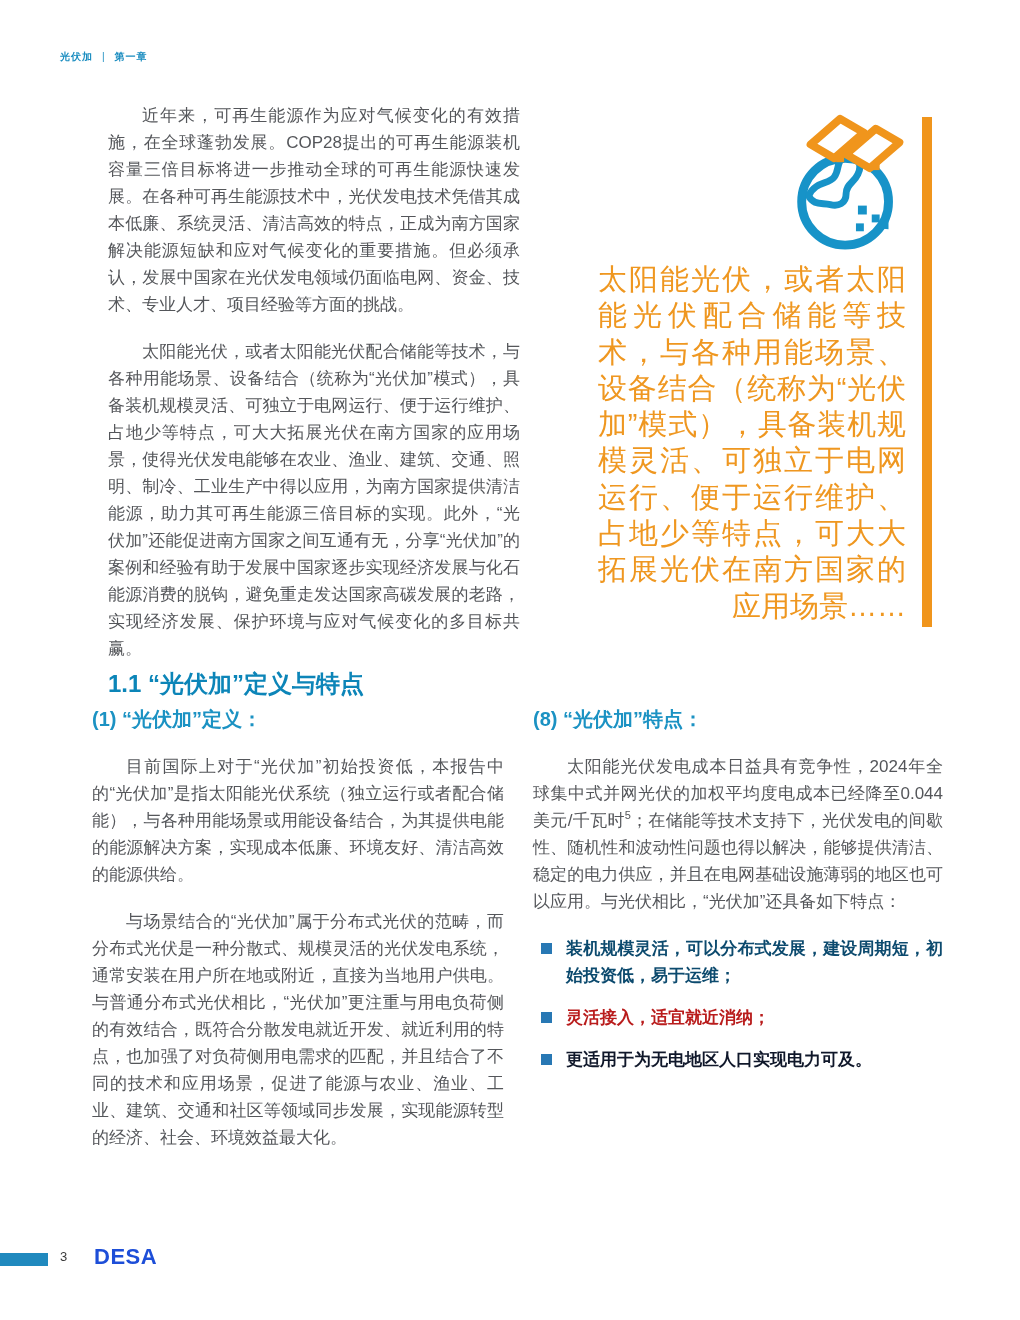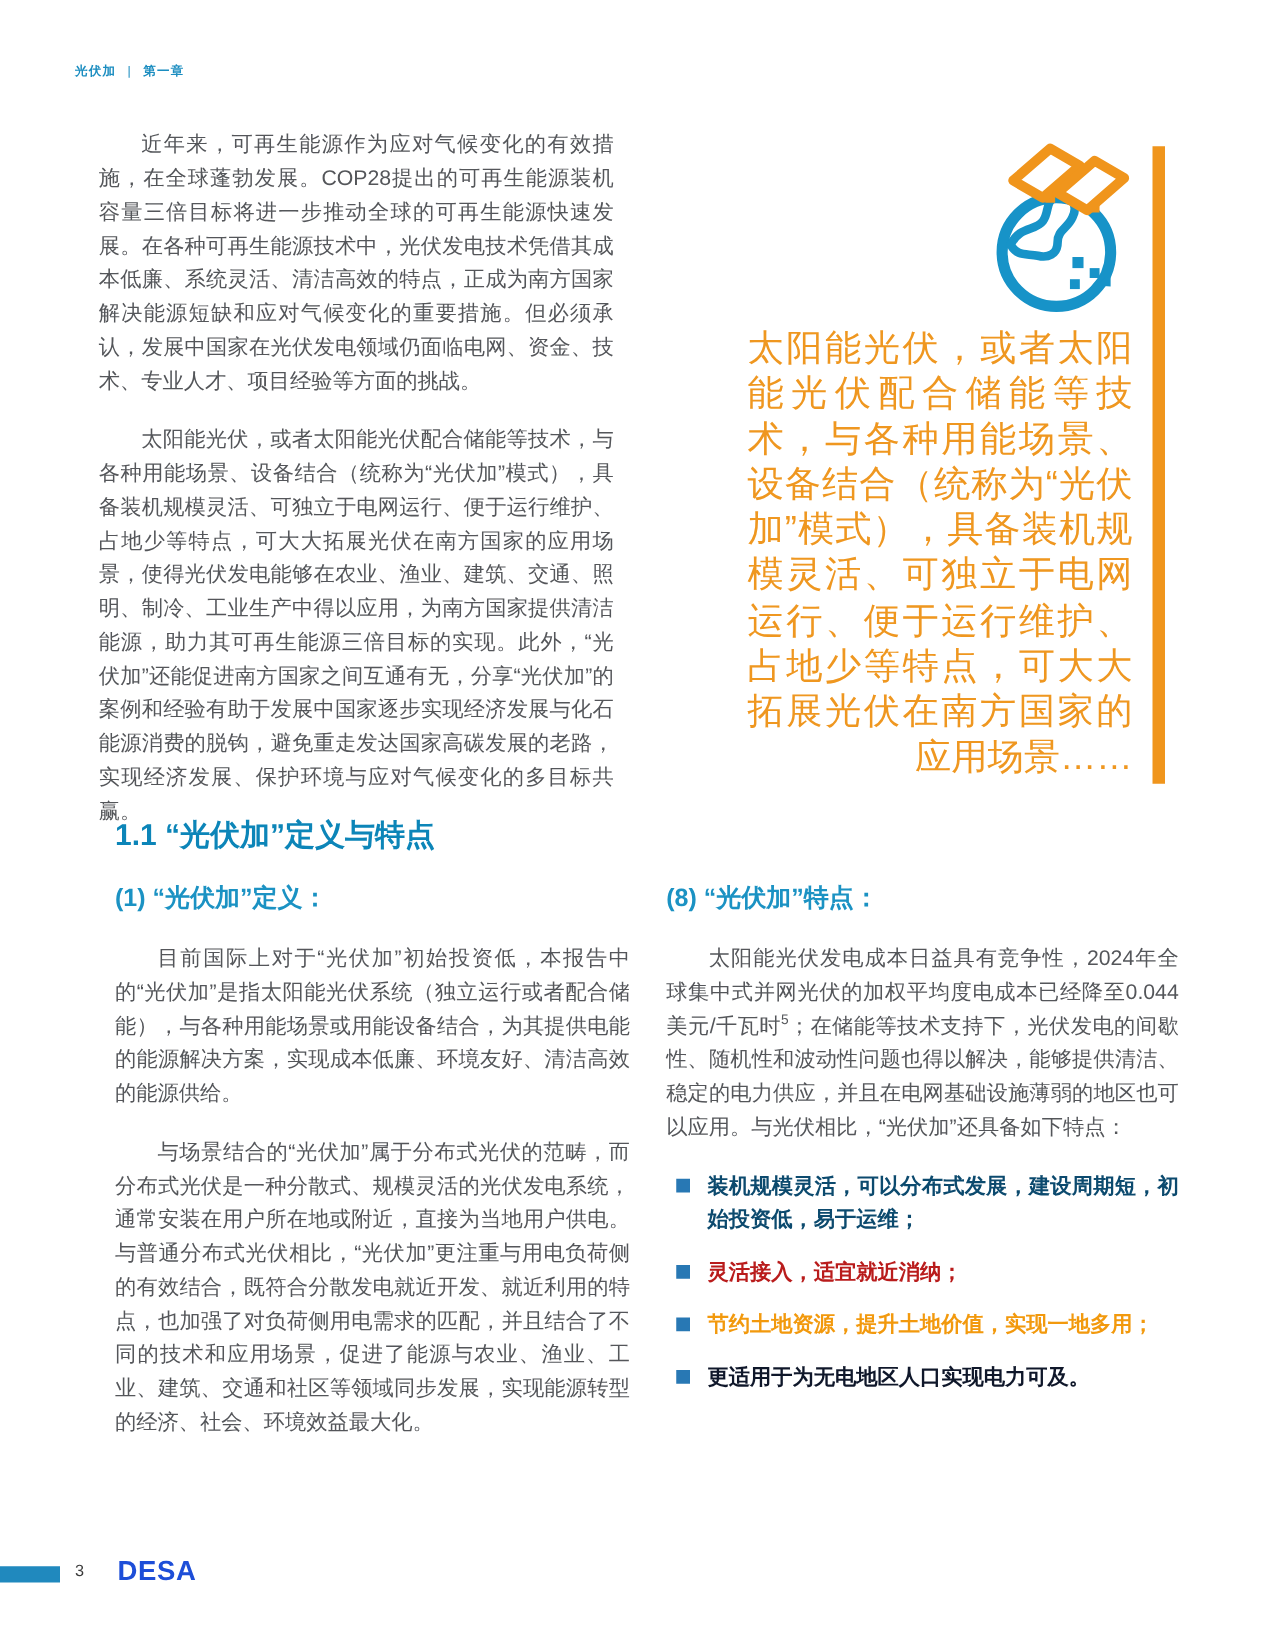--- a/index.html
+++ b/index.html
@@ -10,21 +10,21 @@
   }
   .abs{position:absolute;}
 
   
   .chapter-header{left:60px;top:50px;font-size:10px;font-weight:700;color:#1B8DC0;letter-spacing:1px;}
   .chapter-header .divider{margin:0 9px;font-weight:400;color:#1B8DC0;}
 
   
   .body-col{font-size:17px;line-height:27px;color:#54565A;text-align:justify;}
   .body-col p{margin:0 0 20px 0;text-indent:2em;}
-  .intro-left{left:79px;top:102px;width:412px;}
+  .intro-left{left:108px;top:102px;width:412px;}
 
   
   .feature-icon{left:788px;top:103px;width:130px;height:148px;}
   .accent-bar{left:922px;top:117px;width:10px;height:510px;background:#F0951C;}
   .pull-quote{
     left:598px;top:261px;width:308px;color:#EF9720;
     font-size:29px;line-height:36.3px;text-align:justify;text-align-last:right;
   }
 
   
@@ -74,21 +74,21 @@
     <polygon points="22,42 52,16 76,30 46,56" fill="#ffffff" stroke="#F0951C" stroke-width="8" stroke-linejoin="round"></polygon>
     <path d="M88 68 L88 46" stroke="#F0951C" stroke-width="8"></path>
     <polygon points="58,52 88,26 112,40 82,66" fill="#ffffff" stroke="#F0951C" stroke-width="8" stroke-linejoin="round"></polygon>
   </svg>
 </div>
 
 <div class="abs accent-bar"></div>
 
 <div class="abs pull-quote">太阳能光伏，或者太阳能光伏配合储能等技术，与各种用能场景、设备结合（统称为“光伏加”模式），具备装机规模灵活、可独立于电网运行、便于运行维护、占地少等特点，可大大拓展光伏在南方国家的应用场景……</div>
 
-<h2 class="abs section-title" style="margin:0;">1.1 “光伏加”定义与特点</h2>
+<h2 class="abs section-title" style="margin:16px;">1.1 “光伏加”定义与特点</h2>
 
 <div class="abs body-col subsection sub-left">
   <h3 class="subsection-title" style="text-indent:0;">(1) “光伏加”定义：</h3>
   <p>目前国际上对于“光伏加”初始投资低，本报告中的“光伏加”是指太阳能光伏系统（独立运行或者配合储能），与各种用能场景或用能设备结合，为其提供电能的能源解决方案，实现成本低廉、环境友好、清洁高效的能源供给。</p>
   <p>与场景结合的“光伏加”属于分布式光伏的范畴，而分布式光伏是一种分散式、规模灵活的光伏发电系统，通常安装在用户所在地或附近，直接为当地用户供电。与普通分布式光伏相比，“光伏加”更注重与用电负荷侧的有效结合，既符合分散发电就近开发、就近利用的特点，也加强了对负荷侧用电需求的匹配，并且结合了不同的技术和应用场景，促进了能源与农业、渔业、工业、建筑、交通和社区等领域同步发展，实现能源转型的经济、社会、环境效益最大化。</p>
 </div>
 
 <div class="abs body-col subsection sub-right">
   <h3 class="subsection-title" style="text-indent:0;">(8) “光伏加”特点：</h3>
   <p><span>太阳能光伏发电成本日益具有竞争性，2024年全球集中式并网光伏的加权平均度电成本已经降至0.044美元/千瓦时</span><sup>5</sup><span>；在储能等技术支持下，光伏发电的间歇性、随机性和波动性问题也得以解决，能够提供清洁、稳定的电力供应，并且在电网基础设施薄弱的地区也可以应用。与光伏相比，“光伏加”还具备如下特点：</span></p>
@@ -96,21 +96,20 @@
     <li>
       <span class="bullet-square"></span>
       <span style="color: #0c4a6e;">装机规模灵活，可以分布式发展，建设周期短，初始投资低，易于运维；</span>
     </li>
     <li>
       <span class="bullet-square"></span>
       <span style="color: #b91c1c;">灵活接入，适宜就近消纳；</span>
     </li>
     <li>
       <span class="bullet-square"></span>
-      <span style="color: rgb(242, 153, 13);">节约土地资源，提升土地价值，实现一地多用；</span>
     </li>
     <li>
       <span class="bullet-square"></span>
       <span style="color: #0f172a;">更适用于为无电地区人口实现电力可及。</span>
     </li>
   </ul>
 </div>
 
 <div class="abs footer-bar"></div>
 <div class="abs page-number">3</div>

